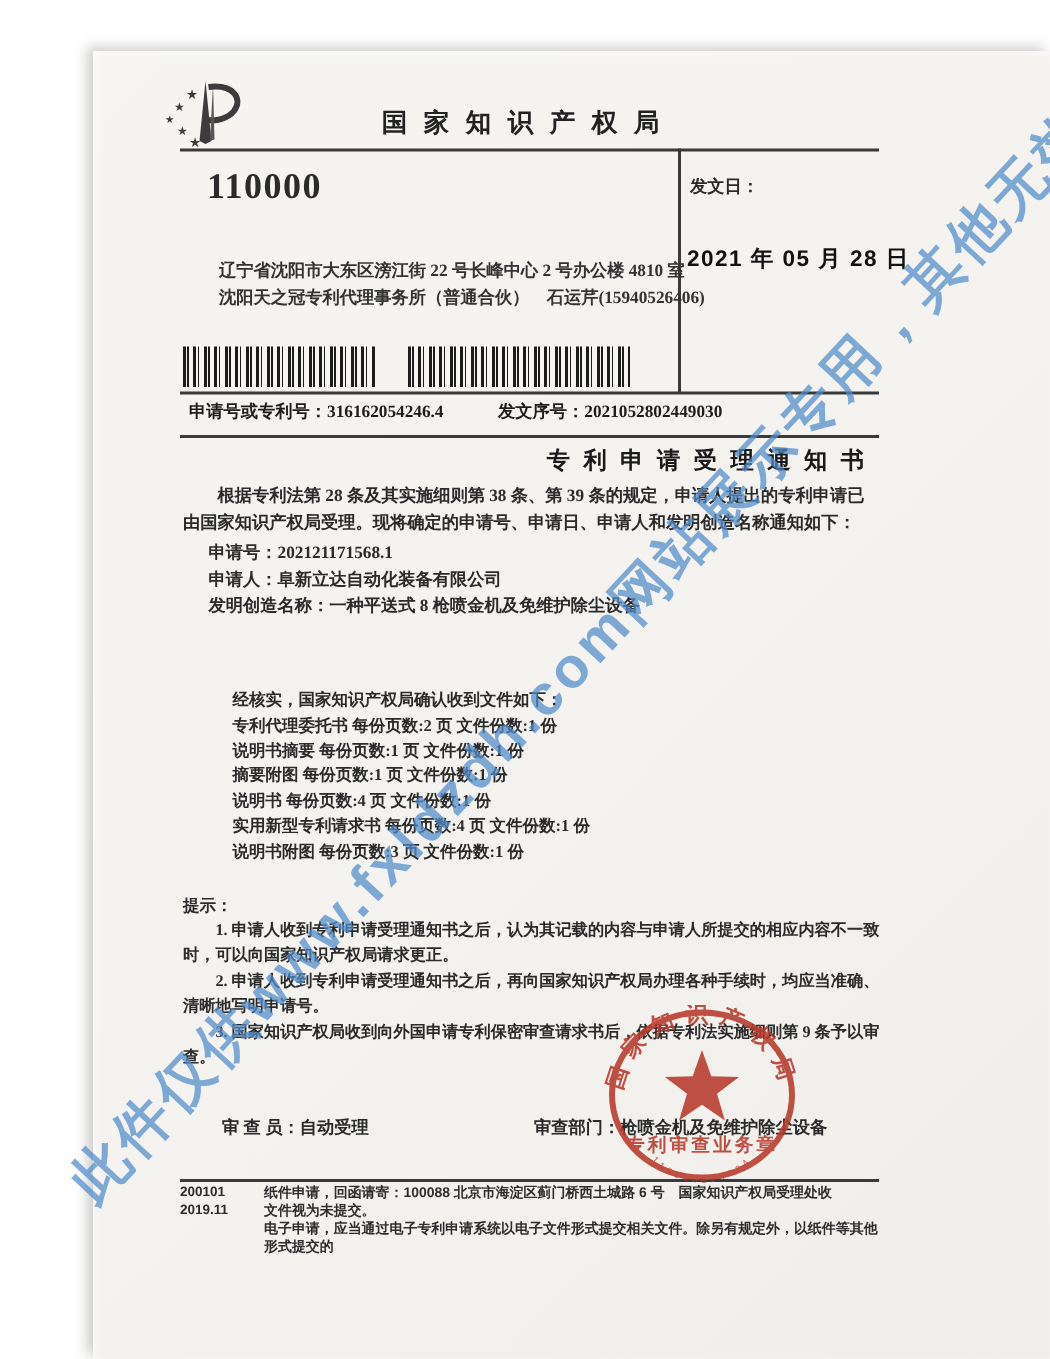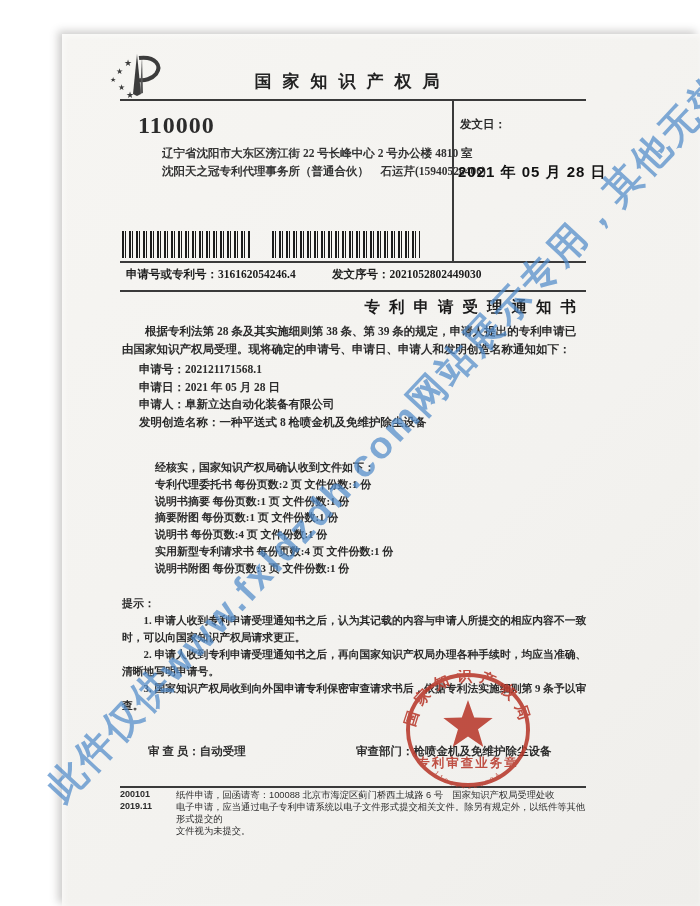--- a/index.html
+++ b/index.html
@@ -15,42 +15,42 @@
   }
   .abs{position:absolute;}
   .sans{font-family:"Liberation Sans","DejaVu Sans",sans-serif;}
   .hr{position:absolute;background:#3a3a3a;}
   
   .agency{left:120px;top:70px;width:465px;text-align:center;font-size:17px;font-weight:bold;
           letter-spacing:11px;color:#222;}
   .logo{left:106px;top:50px;}
   
   .postcode{left:138px;top:112px;font-size:24px;font-weight:bold;letter-spacing:1px;}
-  .addr{left:162px;font-size:11.5px;line-height:18px;color:#333;font-weight:600;}
+  .addr{left:146px;font-size:11.5px;line-height:18px;color:#333;font-weight:600;margin-top:28px;}
   .dispatch-label{left:460px;top:117px;font-size:11.5px;font-weight:600;}
   .dispatch-date{left:458px;top:163px;font-size:15px;font-weight:bold;letter-spacing:1px;color:#111;}
   .barcode{position:absolute;height:27px;
     background:repeating-linear-gradient(90deg,#1c1c1c 0 2px,#f6f5f2 2px 3px,#1c1c1c 3px 4px,#f6f5f2 4px 7px,#1c1c1c 7px 9px,#f6f5f2 9px 10px,#1c1c1c 10px 11px,#f6f5f2 11px 14px);}
   
   .refrow{top:267px;font-size:11.5px;font-weight:700;color:#1d1d1d;}
   
   .notice-title{left:120px;top:297px;width:465px;text-align:right;font-size:15.5px;
                 font-weight:bold;letter-spacing:9px;color:#1a1a1a;}
   .para{left:122px;width:463px;font-size:11.5px;line-height:18px;text-indent:2em;color:#2b2b2b;font-weight:600;}
   .fieldlist{left:139px;font-size:11.5px;line-height:17.5px;font-weight:600;}
   .doclist{left:155px;font-size:11px;line-height:16.8px;font-weight:600;margin-top:25px;}
   .tips-head{left:122px;top:596px;font-size:11px;font-weight:700;}
   .tips{left:122px;top:612px;width:466px;font-size:10.8px;line-height:17px;font-weight:600;}
   .tips p{margin:0;text-indent:2em;}
   .signoff{top:744px;font-size:11.5px;font-weight:600;}
   
   .seal{left:402px;top:670px;z-index:6;opacity:.88;}
   
   .footcodes{left:120px;top:789px;font-size:9px;line-height:11.5px;font-weight:600;}
-  .foottext{left:176px;top:789px;width:412px;font-size:9.3px;line-height:12px;font-weight:400;
+  .foottext{left:176px;top:789px;width:412px;font-size:9.3px;line-height:12px;font-weight:700;
             font-family:"Liberation Sans","DejaVu Sans",sans-serif;color:#2e2e2e;}
   
   .watermark{
     left:-105px;top:404px;width:1000px;text-align:center;white-space:nowrap;
     transform:rotate(-47deg);z-index:10;pointer-events:none;
     font-family:"Liberation Sans","DejaVu Sans",sans-serif;
     font-size:38px;font-weight:bold;letter-spacing:3px;color:rgba(80,138,201,.72);
   }
 </style>
 </head>
@@ -91,21 +91,20 @@
   <div class="abs refrow" style="left:332px;"><span>发文序号：</span><span>2021052802449030</span></div>
 
   <div class="hr" style="left:120px;top:290px;width:466px;height:1.5px;"></div>
 
   <div class="abs notice-title sans">专利申请受理通知书</div>
 
   <div class="abs para" style="top:322px;">根据专利法第 28 条及其实施细则第 38 条、第 39 条的规定，申请人提出的专利申请已由国家知识产权局受理。现将确定的申请号、申请日、申请人和发明创造名称通知如下：</div>
 
   <div class="abs fieldlist" style="top:361px;">
     <div>申请号：202121171568.1</div>
-    <div>申请日：2021 年 05 月 28 日</div>
     <div>申请人：阜新立达自动化装备有限公司</div>
     <div>发明创造名称：一种平送式 8 枪喷金机及免维护除尘设备</div>
   </div>
 
   <div class="abs doclist" style="top:434px;">
     <div>经核实，国家知识产权局确认收到文件如下：</div>
     <div>专利代理委托书 每份页数:2 页 文件份数:1 份</div>
     <div>说明书摘要 每份页数:1 页 文件份数:1 份</div>
     <div>摘要附图 每份页数:1 页 文件份数:1 份</div>
     <div>说明书 每份页数:4 页 文件份数:1 份</div>
@@ -139,18 +138,18 @@
     </text>
   </svg>
 
   <div class="hr" style="left:120px;top:786px;width:466px;height:1.5px;"></div>
   <div class="abs footcodes sans">
     <div>200101</div>
     <div>2019.11</div>
   </div>
   <div class="abs foottext">
     <div>纸件申请，回函请寄：100088 北京市海淀区蓟门桥西土城路 6 号　国家知识产权局受理处收</div>
+    <div>文件视为未提交。</div>
     <div>电子申请，应当通过电子专利申请系统以电子文件形式提交相关文件。除另有规定外，以纸件等其他形式提交的</div>
-    <div>文件视为未提交。</div>
   </div>
 
   <div class="abs watermark">此件仅供www.fxldzdh.com网站展示专用，其他无效。</div>
 </div>
 
 </body></html>

